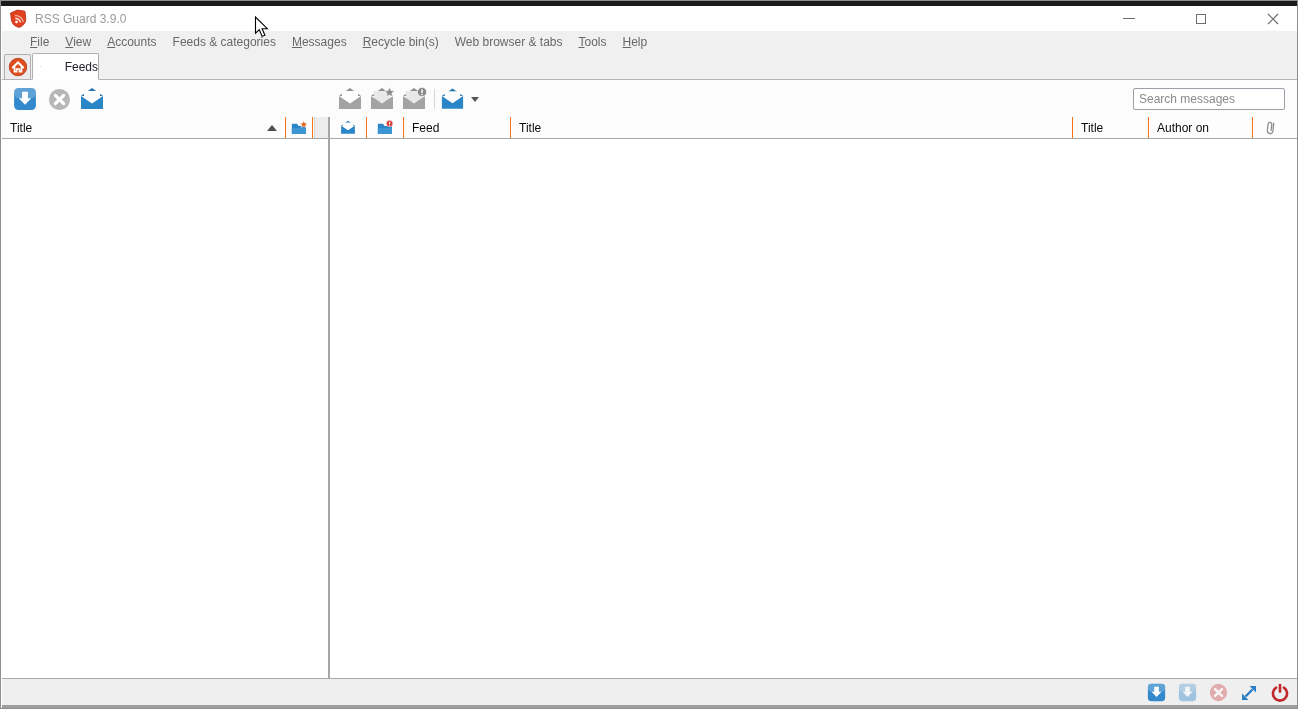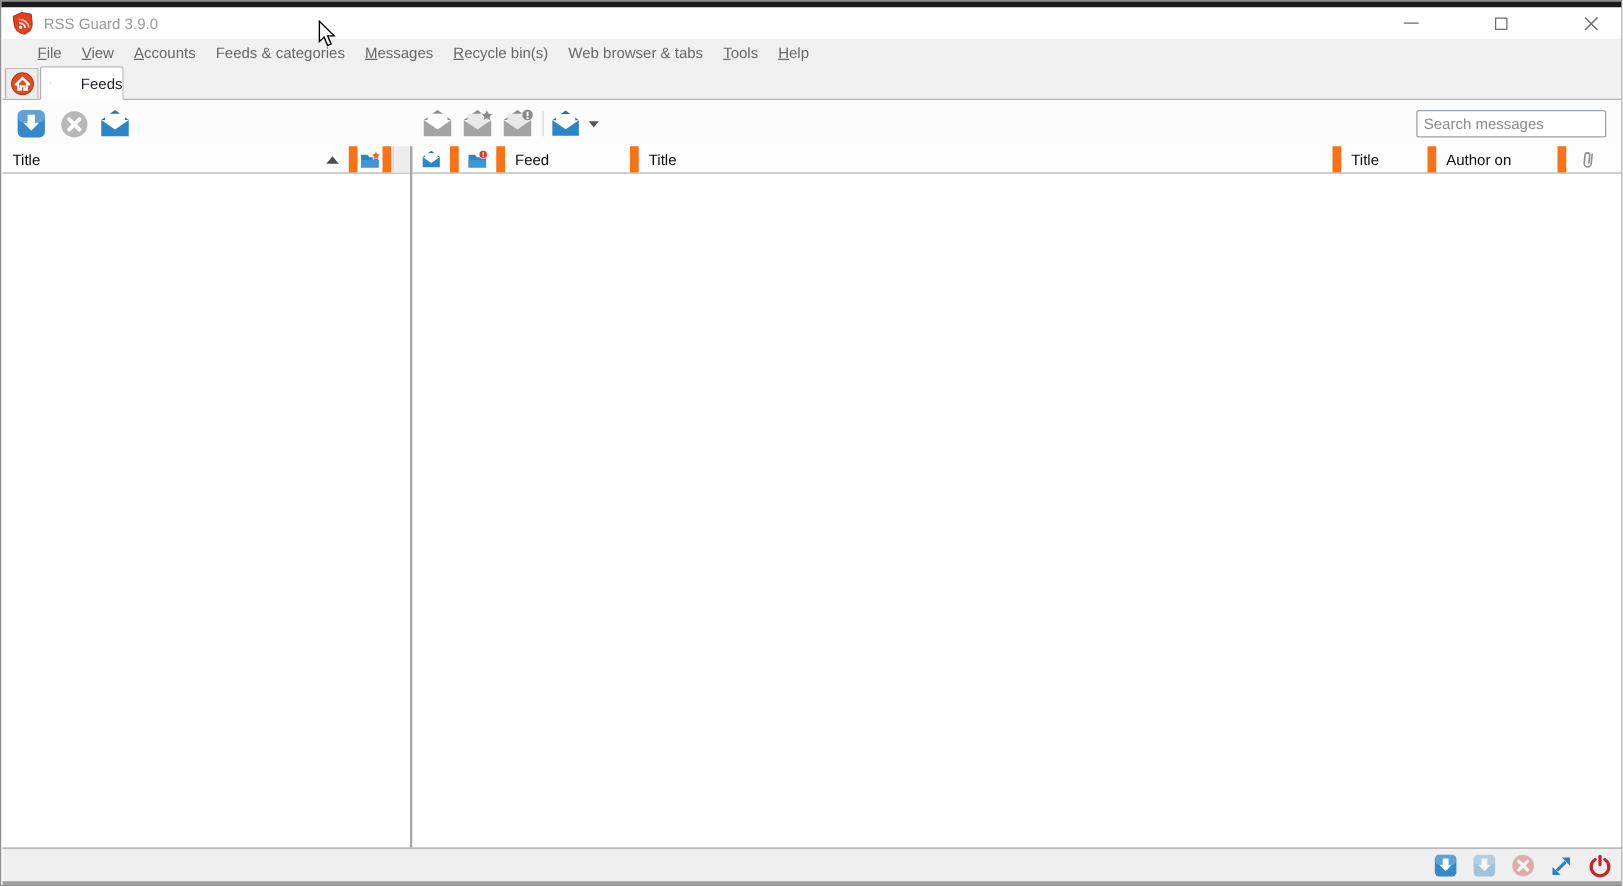--- a/index.html
+++ b/index.html
@@ -36,21 +36,21 @@
   .tb-btn { position:absolute; top:6px; width:28px; height:26px; display:flex; align-items:center; justify-content:center; }
   .tb-sep { position:absolute; top:9px; width:1px; height:20px; background:#d6d6d6; }
   #search-input { position:absolute; right:13px; top:8px; width:152px; height:22px; border:1px solid #9aA0a8; border-radius:2px; font-size:12px; color:#333; padding:0 5px; outline:none; font-family:"Liberation Sans", sans-serif;margin-left:32px; }
   #search-input::placeholder { color:#8b8b8b; }
   .caret-down { width:0; height:0; border-left:4px solid transparent; border-right:4px solid transparent; border-top:5px solid #555; }
 
   
   .panel-header { position:absolute; top:116px; height:22px; background:#fdfdfd; border-bottom:1px solid #a6a6a6; }
   #feed-header { left:1px; width:326px; }
   #msg-header  { left:329px; width:968px; }
-  .hdr-section { position:absolute; top:0; height:21px; display:flex; align-items:center; border-right:7px solid #f97316; }
+  .hdr-section { position:absolute; top:0; height:21px; display:flex; align-items:center; border-right:1px solid #f97316; }
   .hdr-label { font-size:12px; color:#0a0a0a; padding-left:8px; white-space:nowrap; }
   .sort-asc { width:0; height:0; border-left:5px solid transparent; border-right:5px solid transparent; border-bottom:6px solid #4d4d4d; }
   .hdr-fill { position:absolute; top:0; height:21px; background:#ededed; }
   .center { justify-content:center; }
 
   
   #feed-panel { position:absolute; left:1px; top:138px; width:326px; height:539px; background:#ffffff; }
   #splitter { position:absolute; left:327px; top:116px; width:2px; height:561px; background:#a6a6a6; }
   #msg-panel { position:absolute; left:329px; top:138px; width:968px; height:539px; background:#ffffff; }
 

